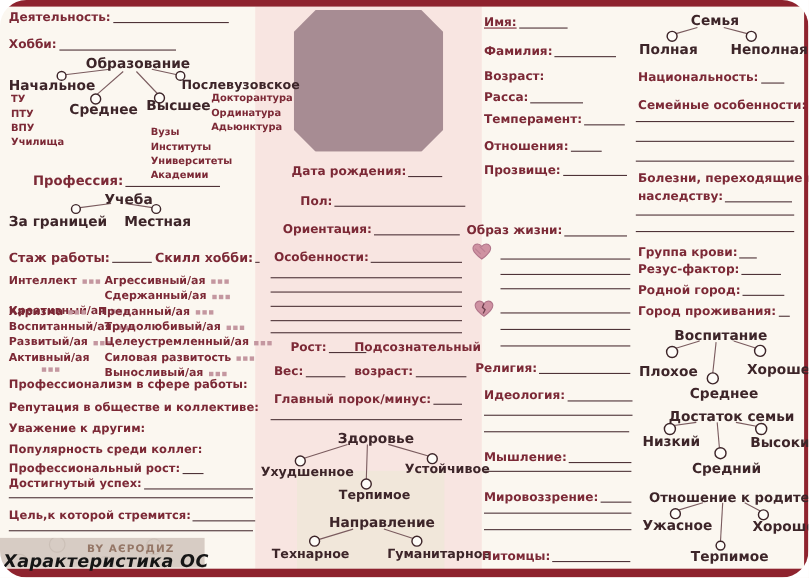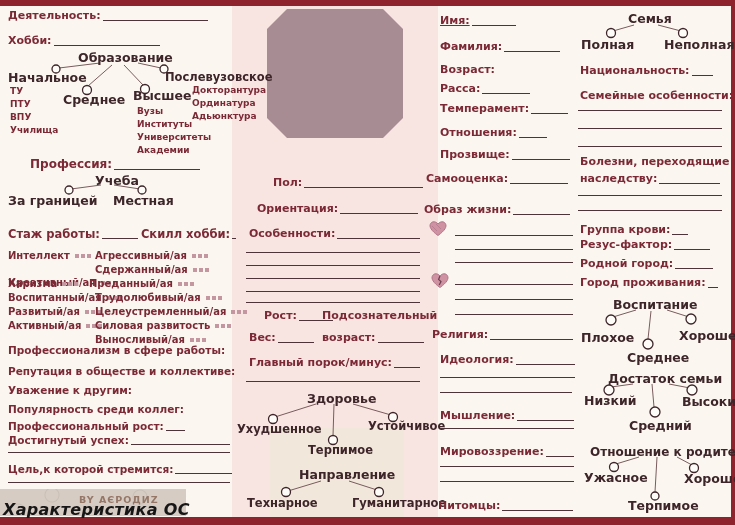--- a/index.html
+++ b/index.html
@@ -1,17 +1,17 @@
 <!DOCTYPE html>
 <html><head>
 <meta charset="utf-8">
 <style>
   html,body{margin:0;padding:0;background:#fff;}
   .page{position:relative;width:735px;height:525px;background:#fbf7f0;
-        font-family:"DejaVu Sans",sans-serif;overflow:hidden;}
+        font-family:"DejaVu Sans",sans-serif;overflow:hidden;border-radius:24px;}
   .bar-top{position:absolute;left:0;top:0;width:735px;height:6px;background:#8e232e;}
   .bar-bottom{position:absolute;left:0;top:517px;width:735px;height:8px;background:#8e232e;}
   .bar-right{position:absolute;top:0;left:731px;width:4px;height:525px;background:#8e232e;}
   .pink{position:absolute;left:232px;top:6px;width:206px;height:511px;background:#f8e5e1;}
   .beige{position:absolute;left:270px;top:428px;width:134px;height:89px;background:#f1e7da;}
   .photo{position:absolute;left:267px;top:9px;width:136px;height:129px;background:#a78c93;
          clip-path:polygon(20px 0,116px 0,136px 20px,136px 109px,116px 129px,20px 129px,0 109px,0 20px);}
   .fld{position:absolute;display:flex;align-items:flex-end;font-weight:bold;font-size:11px;
        color:#7c2936;white-space:nowrap;line-height:1.05;}
   .fld .ln{flex:1 1 auto;height:3px;border-bottom:1.6px solid #4e3338;margin:0 0 1px 2px;}
@@ -113,21 +113,21 @@
   <div class="tl" style="left:165px;top:70px;">Послевузовское</div>
   <div class="tl big" style="left:63px;top:92px;">Среднее</div>
   <div class="tl big" style="left:133px;top:88px;">Высшее</div>
 
   <div class="mini" style="left:10px;top:85px;">
     <div>ТУ</div>
     <div>ПТУ</div>
     <div>ВПУ</div>
     <div>Училища</div>
   </div>
-  <div class="mini" style="left:137px;top:105px;">
+  <div class="mini" style="left:137px;top:115px;">
     <div>Вузы</div>
     <div>Институты</div>
     <div>Университеты</div>
     <div>Академии</div>
   </div>
   <div class="mini" style="left:192px;top:84px;">
     <div>Докторантура</div>
     <div>Ординатура</div>
     <div>Адьюнктура</div>
   </div>
@@ -181,21 +181,21 @@
       </span>
     </div>
   <div class="trait" style="left:8px;top:306px;">
     <span>Развитый/ая</span>
     <span class="sqs">
         <i></i>
         <i></i>
         <i></i>
       </span>
     </div>
-  <div class="trait" style="left:8px;top:320px;">
+  <div class="trait" style="left:8px;top:320px;flex-direction:column;">
     <span>Активный/ая</span>
     <span class="sqs">
         <i></i>
         <i></i>
         <i></i>
       </span>
     </div>
 
   <div class="trait" style="left:95px;top:250px;">
     <span>Агрессивный/ая</span>
@@ -282,20 +282,24 @@
   <div class="fld" style="left:8px;top:464px;width:224px;font-size:10.5px;">
     <span>Цель,к которой стремится:</span>
     <span class="ln"></span>
     </div>
   <div class="bline" style="left:8px;top:482px;width:222px;"></div>
 
   <div class="footerbox"></div>
   <div class="credit">BY АЄРОДИZ</div>
   <div class="sheet-title">Характеристика ОС</div>
 
+  <div class="fld" style="left:265px;top:150px;width:137px;">
+    <span>Дата рождения:</span>
+    <span class="ln"></span>
+    </div>
   <div class="fld" style="left:273px;top:177px;width:150px;">
     <span>Пол:</span>
     <span class="ln"></span>
     </div>
   <div class="fld" style="left:257px;top:203px;width:161px;">
     <span>Ориентация:</span>
     <span class="ln"></span>
     </div>
   <div class="fld" style="left:249px;top:228px;width:171px;">
     <span>Особенности:</span>
@@ -357,24 +361,20 @@
   <div class="fld" style="left:440px;top:103px;width:128px;">
     <span>Темперамент:</span>
     <span class="ln"></span>
     </div>
   <div class="fld" style="left:440px;top:127px;width:107px;">
     <span>Отношения:</span>
     <span class="ln"></span>
     </div>
   <div class="fld" style="left:440px;top:149px;width:130px;">
     <span>Прозвище:</span>
-    <span class="ln"></span>
-    </div>
-  <div class="fld" style="left:426px;top:173px;width:142px;">
-    <span>Самооценка:</span>
     <span class="ln"></span>
     </div>
   <div class="fld" style="left:424px;top:204px;width:146px;">
     <span>Образ жизни:</span>
     <span class="ln"></span>
     </div>
 
   <svg class="heart" style="left:428px;top:219px;" width="20" height="18" viewBox="0 0 20 18">
     <path d="M10 16.5 C3 11.5 0.8 7.5 2.6 4.6 C4.2 2 7.8 2.2 10 5 C12.2 2.2 15.8 2 17.4 4.6 C19.2 7.5 17 11.5 10 16.5 Z" fill="#cf92a2" stroke="#b1758a" stroke-width="1"></path>
     <line x1="4" y1="7" x2="9" y2="12" stroke="#bb7f92" stroke-width="1"></line>

